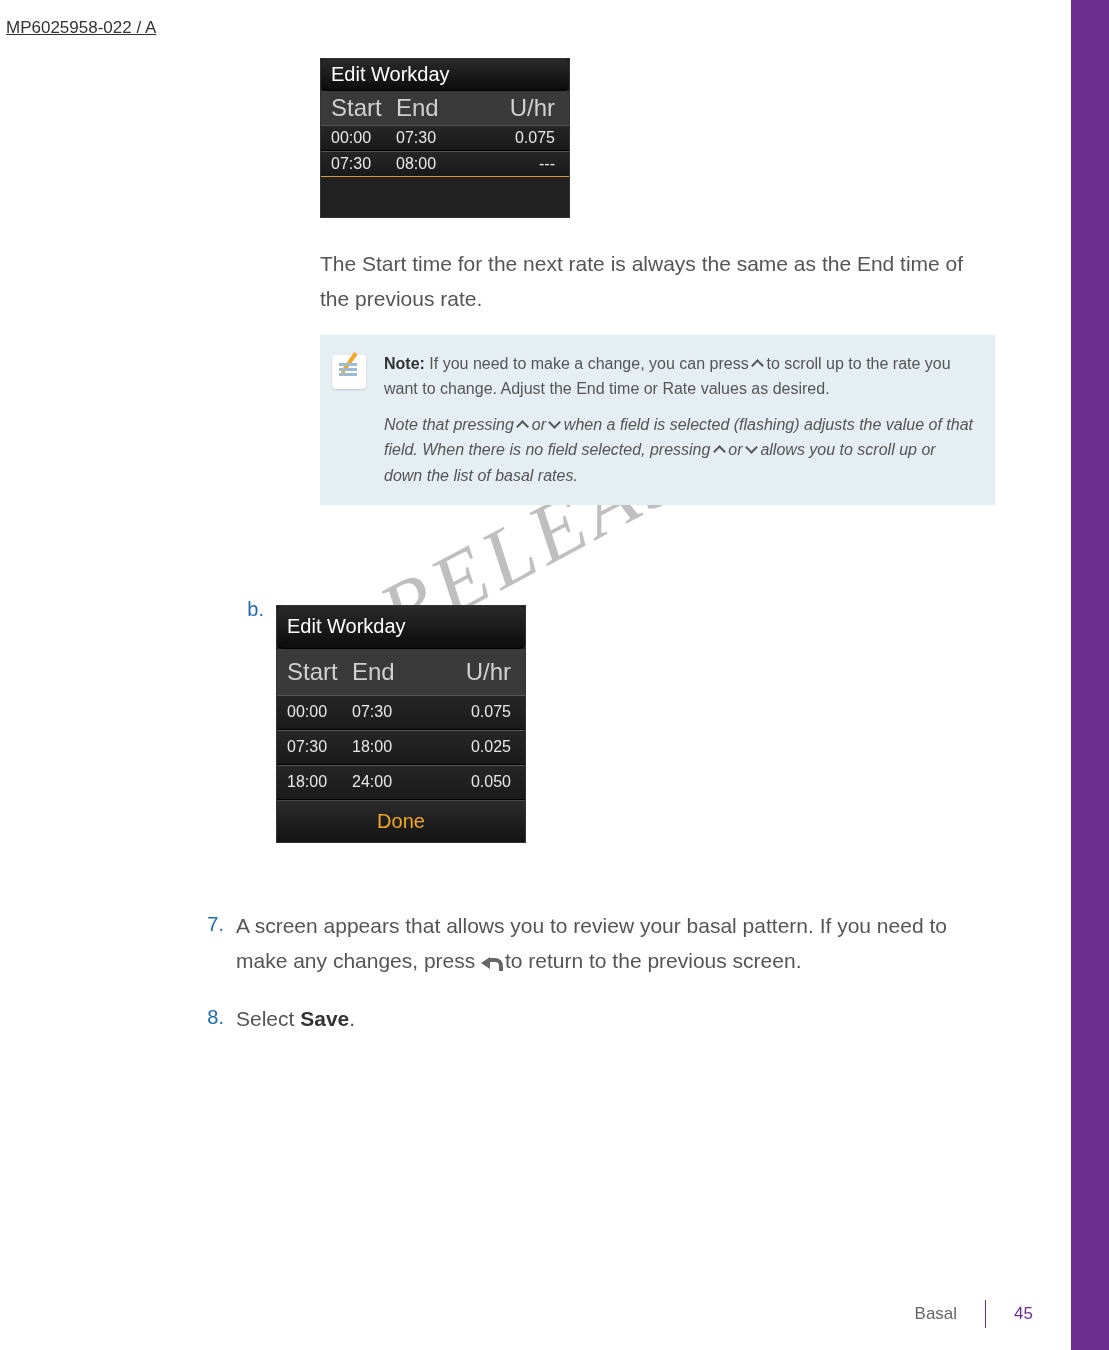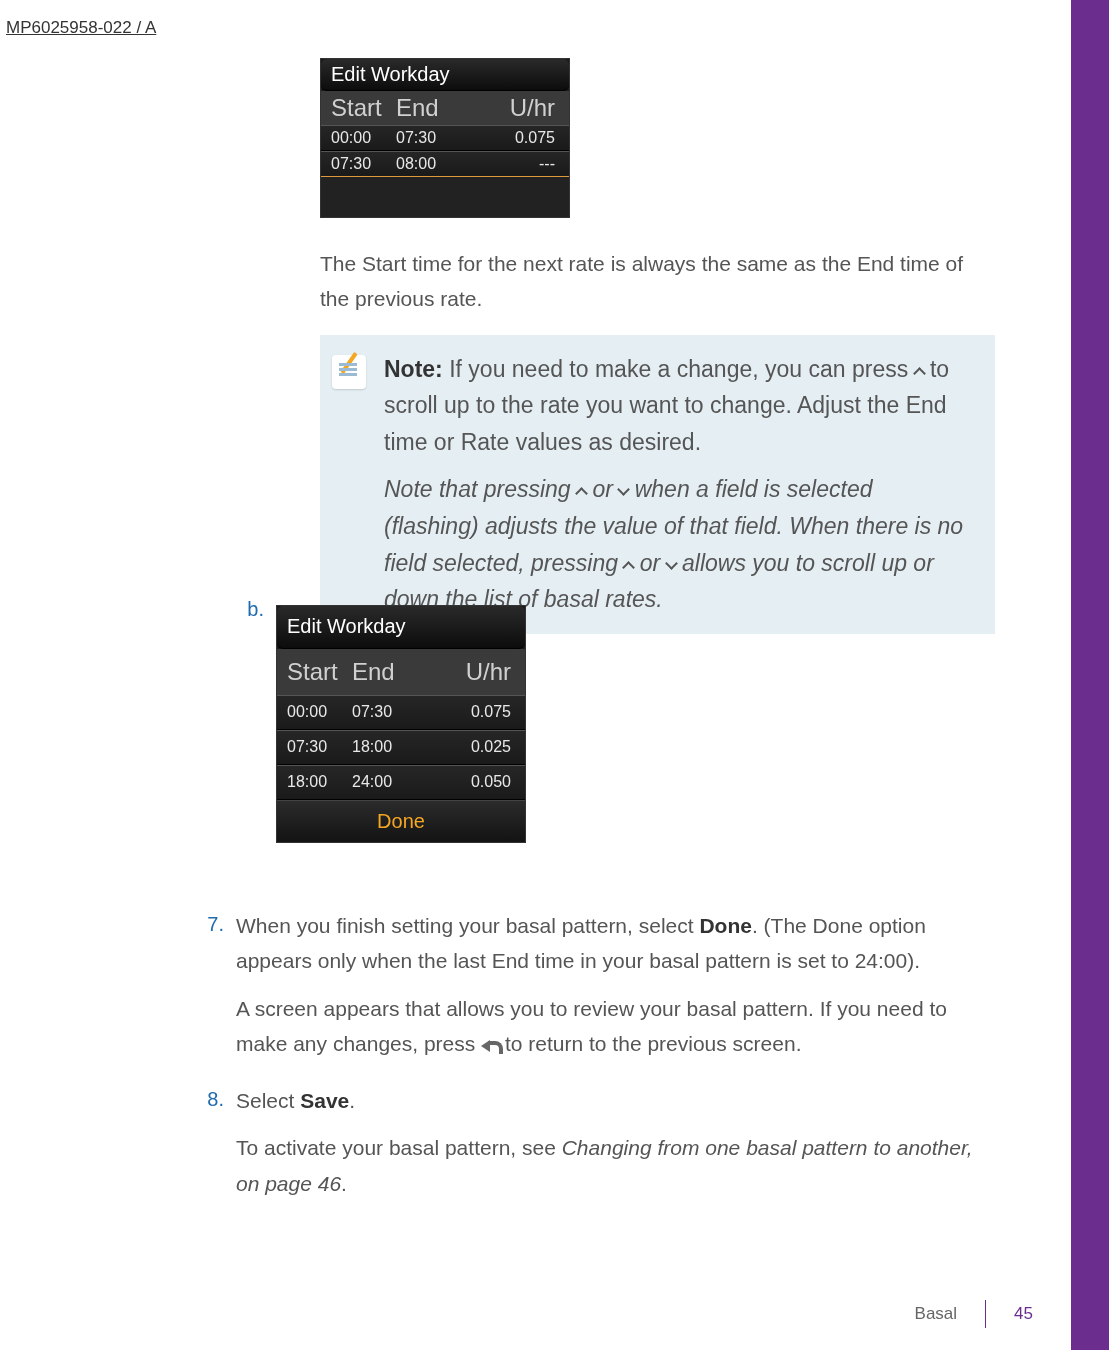--- a/index.html
+++ b/index.html
@@ -25,21 +25,21 @@
     .device-row.orange-bot { border-bottom: 1px solid #e09a3e; }
     .device-blank { height: 40px; background: #222; }
     .device-done { text-align: center; color: #f5a623; font-size: 20px; padding: 4px 0; background: linear-gradient(#2b2b2b,#131313); border-top: 1px solid #444; }
     
     .body-text { font-size: 21px; line-height: 1.68; color: #555; margin-left: 45px; margin-bottom: 18px; }
     
     .note-box { background: #e4eef3; margin-left: 45px; margin-bottom: 26px; padding: 16px 22px 16px 12px; display: flex; gap: 18px; }
     .note-icon { width: 34px; height: 34px; background: #fff; border-radius: 4px; position: relative; flex-shrink: 0; margin-top: 4px; box-shadow: 0 1px 2px rgba(0,0,0,0.15); }
     .note-icon::after { content: ""; position: absolute; left: 7px; top: 8px; width: 18px; height: 3px; background: #9bbbd4; box-shadow: 0 5px 0 #9bbbd4, 0 10px 0 #9bbbd4; }
     .note-pencil { position: absolute; left: 15px; top: -4px; width: 4px; height: 24px; background: #f5a623; transform: rotate(35deg); border-radius: 1px; }
-    .note-text { font-size: 23px; line-height: 1.6; color: #555; }
+    .note-text { font-size: 16px; line-height: 1.6; color: #555; }
     .note-text p { margin-bottom: 10px; }
     .note-text p:last-child { margin-bottom: 0; font-style: italic; }
     .note-text b { color: #333; font-weight: 700; }
     
     .chev { display: inline-block; width: 13px; height: 8px; vertical-align: 1px; }
     .chev-up { border-left: 2px solid #555; border-top: 2px solid #555; transform: rotate(45deg); width: 9px; height: 9px; margin-bottom: -2px; }
     .chev-down { border-left: 2px solid #555; border-bottom: 2px solid #555; transform: rotate(-45deg); width: 9px; height: 9px; margin-bottom: 2px; }
     
     .list-row { display: flex; margin-bottom: 10px; }
     .list-marker { width: 44px; flex-shrink: 0; font-size: 20px; color: #1f6bb0; text-align: right; padding-right: 12px; line-height: 1.68; }
@@ -139,29 +139,27 @@
         <div class="device-done">Done</div>
       </div>
     </div>
   </div>
 </div>
 
 <div class="content-list" style="top: 908px; left:192px; width: 800px;">
   <div class="list-row">
     <div class="list-marker">7.</div>
     <div class="list-body">
-      <p><span>When you finish setting your basal pattern, select </span><b>Done</b><span>. (The Done option appears only when the last End time in your basal pattern is set to 24:00).</span></p>
       <p><span>A screen appears that allows you to review your basal pattern. If you need to make any changes, press </span><span class="back-arrow"></span><span> to return to the previous screen.</span></p>
     </div>
   </div>
   <div class="list-row">
     <div class="list-marker">8.</div>
     <div class="list-body">
       <p><span>Select </span><b>Save</b><span>.</span></p>
-      <p><span>To activate your basal pattern, see </span><i>Changing from one basal pattern to another, on page 46</i><span>.</span></p>
     </div>
   </div>
 </div>
 
 <div class="footer">
   <span class="footer-chapter">Basal</span>
   <span class="footer-divider"></span>
   <span class="footer-page">45</span>
 </div>
 

